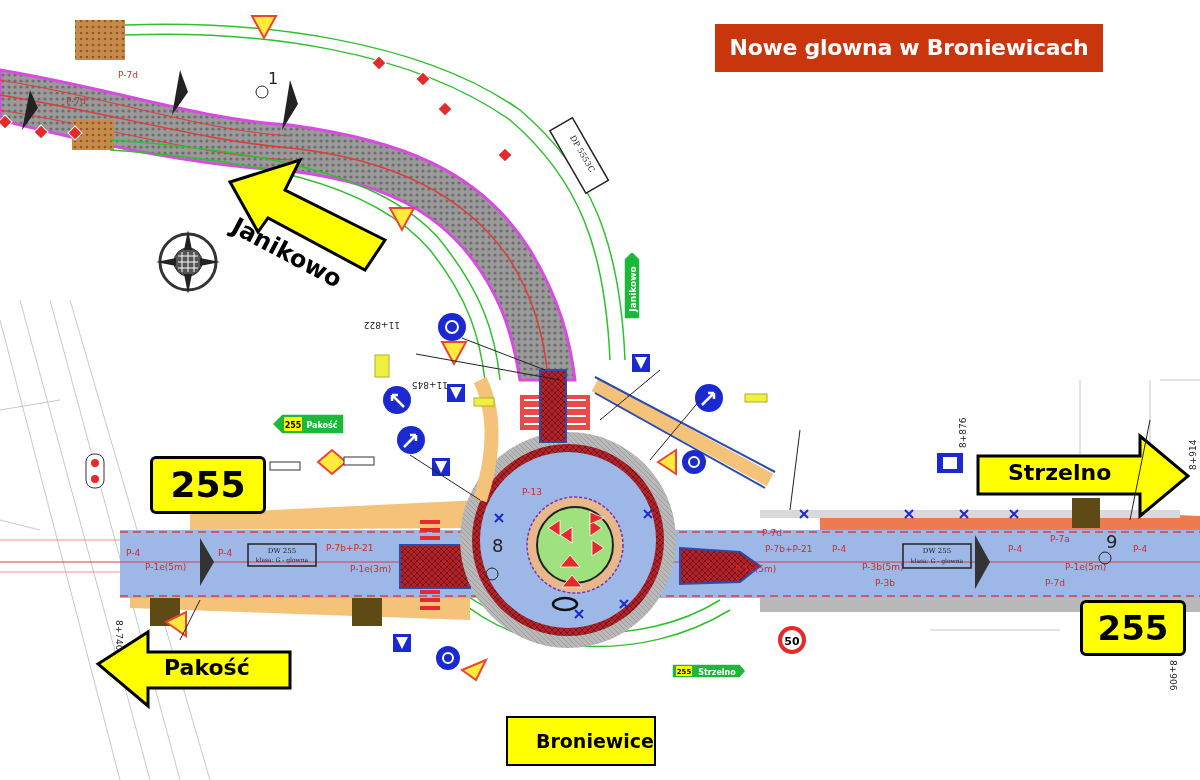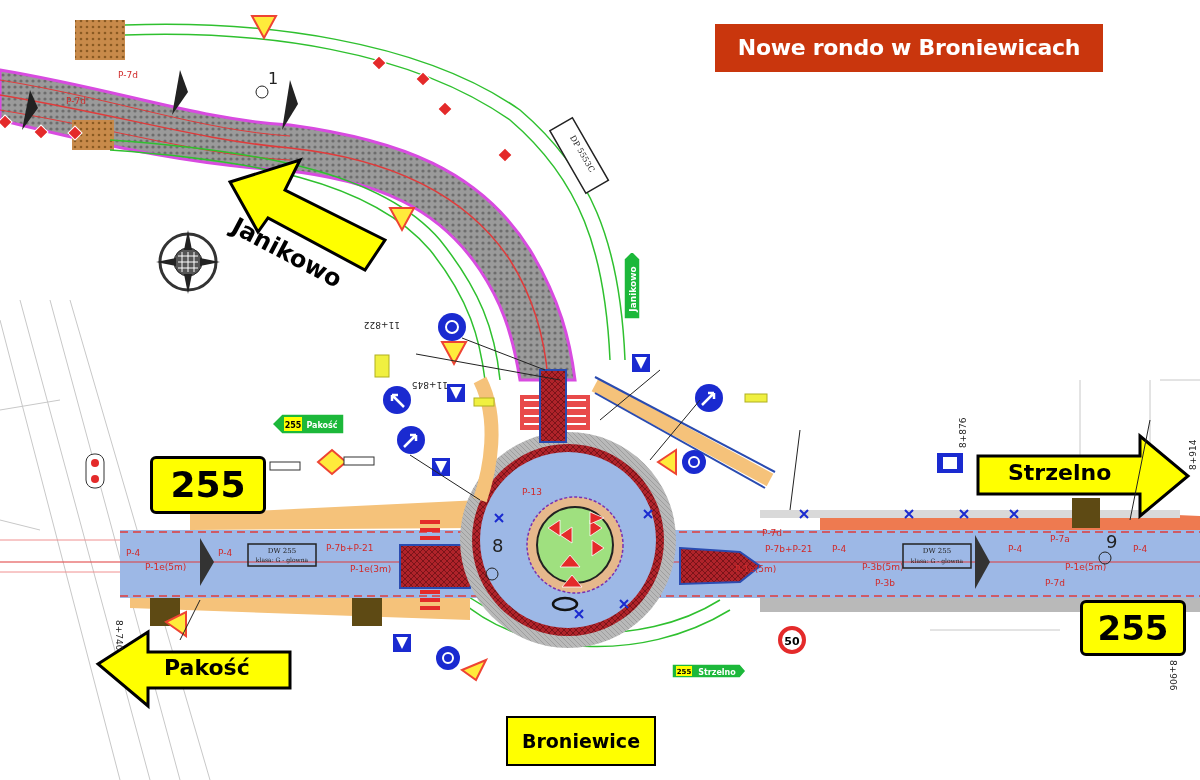--- a/index.html
+++ b/index.html
@@ -14,21 +14,21 @@
   .route-box {
     position: absolute; background: #ffff00; border: 3px solid #000;
     border-radius: 6px; color: #000; font-family: "DejaVu Sans", sans-serif;
     font-weight: bold; text-align: center;
   }
   .route-255-left { left: 150px; top: 456px; width: 110px; height: 52px; font-size: 36px; line-height: 52px; }
   .route-255-right { left: 1080px; top: 600px; width: 100px; height: 50px; font-size: 34px; line-height: 50px; }
   .broniewice-box {
     position: absolute; left: 506px; top: 716px; width: 146px; height: 46px;
     background: #ffff00; border: 2px solid #000; font-family: "DejaVu Sans", sans-serif;
-    font-weight: bold; font-size: 19px; line-height: 46px; text-align: center; color: #000;
+    font-weight: bold; font-size: 19px; line-height: 46px; text-align: right; color: #000;
   }
   .arrow-label {
     position: absolute; font-family: "DejaVu Sans", sans-serif; font-weight: bold; color: #000;
   }
   .lbl-strzelno { left: 1008px; top: 460px; font-size: 22px; }
   .lbl-pakosc { left: 164px; top: 655px; font-size: 22px; }
   .lbl-janikowo { left: 240px; top: 212px; font-size: 24px; transform: rotate(28deg); transform-origin: left top; }
 </style>
 </head>
 <body>
@@ -326,21 +326,21 @@
     <line x1="462" y1="338" x2="545" y2="370"></line>
     <line x1="410" y1="455" x2="480" y2="500"></line>
     <line x1="660" y1="370" x2="600" y2="420"></line>
     <line x1="700" y1="400" x2="650" y2="460"></line>
     <line x1="800" y1="430" x2="790" y2="510"></line>
     <line x1="1150" y1="420" x2="1130" y2="520"></line>
     <line x1="200" y1="600" x2="180" y2="640"></line>
   </g>
 </svg>
 
-<div class="title-banner">Nowe rondo w Broniewicach</div>
+<div class="title-banner">Nowe glowna w Broniewicach</div>
 
 <div class="route-box route-255-left">255</div>
 <div class="route-box route-255-right">255</div>
 
 <div class="arrow-label lbl-janikowo">Janikowo</div>
 <div class="arrow-label lbl-strzelno">Strzelno</div>
 <div class="arrow-label lbl-pakosc">Pakość</div>
 
 <div class="broniewice-box">Broniewice</div>
 

